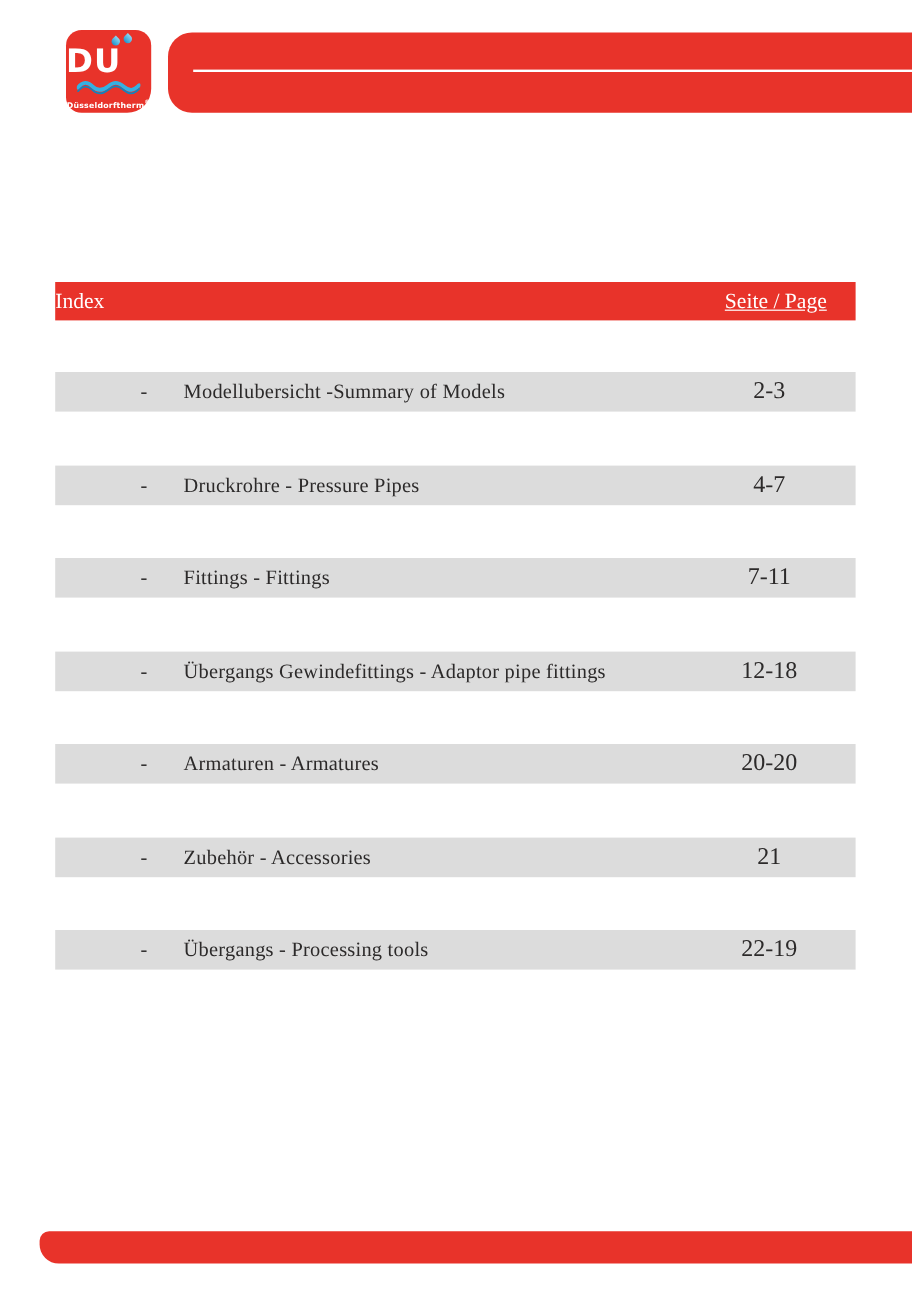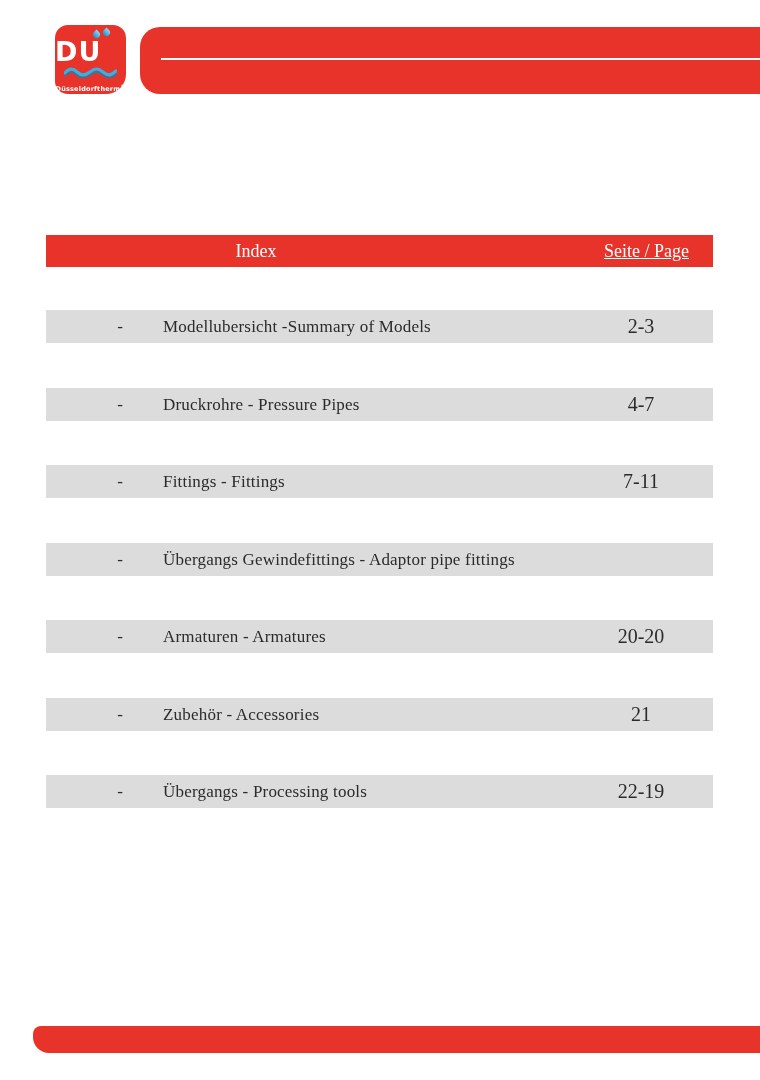--- a/index.html
+++ b/index.html
@@ -39,32 +39,32 @@
   }
   .top-bar-line{
     position:absolute;left:21px;top:31px;right:0;height:2px;background:#ffffff;
   }
   
   .index-header{
     position:absolute;left:46px;top:235px;width:667px;height:32px;
     background:#e8332a;color:#ffffff;font-size:18px;line-height:32px;
   }
   .index-header .title{
-    position:absolute;left:0;width:420px;text-align:center;
+    position:absolute;left:0;width:420px;text-align:left;
   }
   .index-header .pages-label{
     position:absolute;right:24px;text-decoration:underline;
   }
   
   .index-row{
     position:absolute;left:46px;width:667px;height:33px;
     background:#dcdcdc;color:#2c2a2a;font-size:17px;line-height:33px;
   }
   .index-row .bullet{position:absolute;left:66px;width:16px;text-align:center;}
-  .index-row .label{position:absolute;left:117px;white-space:nowrap;letter-spacing:0.2px;}
+  .index-row .label{position:absolute;left:107px;white-space:nowrap;letter-spacing:0.2px;}
   .index-row .pages{position:absolute;left:515px;width:160px;text-align:center;font-size:20px;}
   
   .bottom-bar{
     position:absolute;left:33px;top:1026px;width:727px;height:27px;
     background:#e8332a;border-radius:8px 0 0 16px;
   }
 </style>
 </head>
 <body>
 
@@ -102,20 +102,21 @@
     <span class="pages">4-7</span>
   </div>
     <div class="index-row" style="top: 465px;">
     <span class="bullet">-</span>
     <span class="label">Fittings - Fittings</span>
     <span class="pages">7-11</span>
   </div>
     <div class="index-row" style="top: 543px;">
     <span class="bullet">-</span>
     <span class="label">Übergangs Gewindefittings - Adaptor pipe fittings</span>
+    <span class="pages">12-18</span>
   </div>
     <div class="index-row" style="top: 620px;">
     <span class="bullet">-</span>
     <span class="label">Armaturen - Armatures</span>
     <span class="pages">20-20</span>
   </div>
     <div class="index-row" style="top: 698px;">
     <span class="bullet">-</span>
     <span class="label">Zubehör - Accessories</span>
     <span class="pages">21</span>

